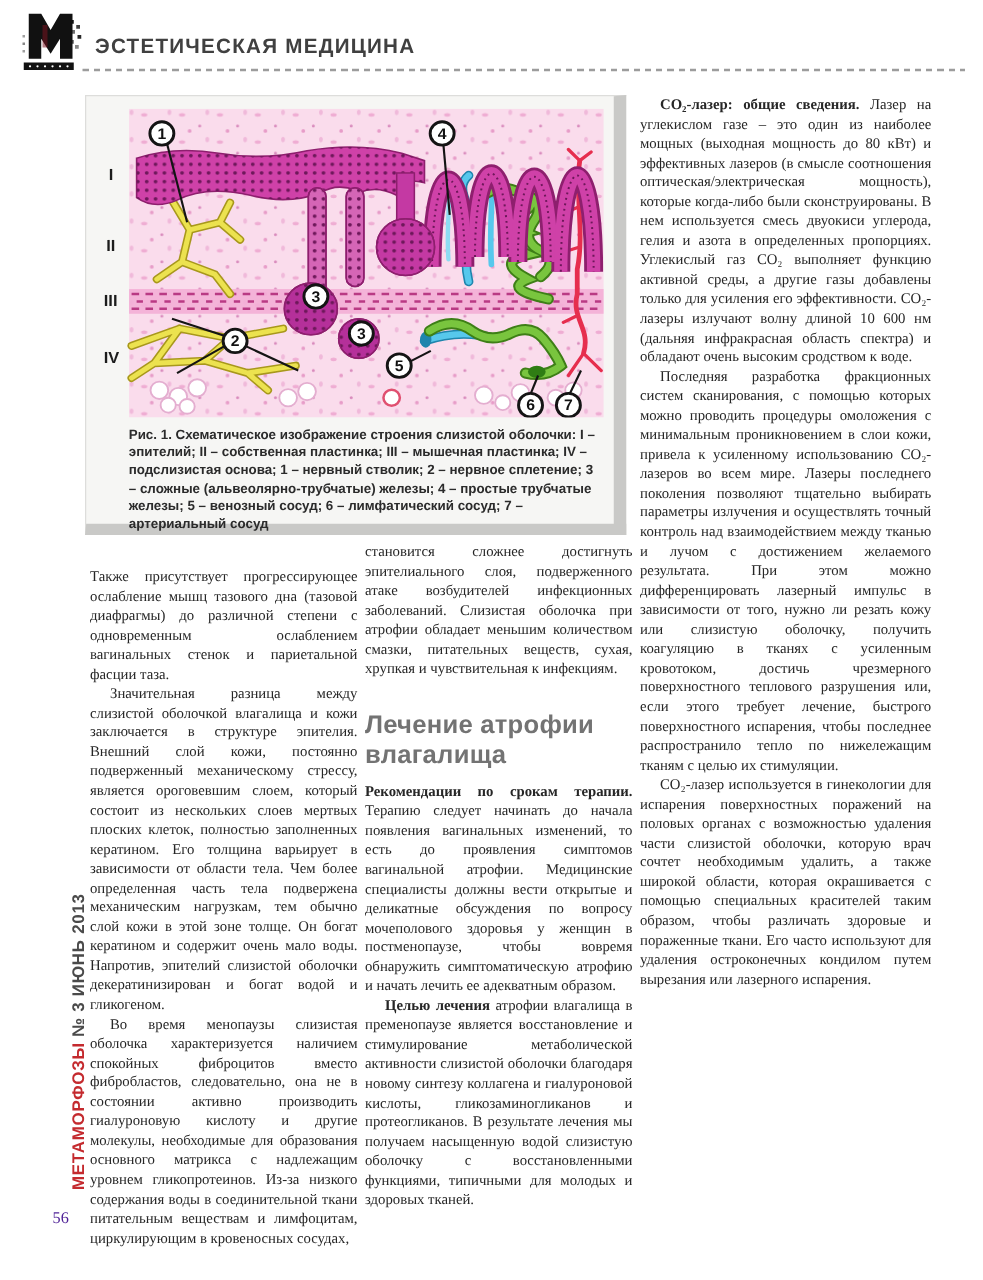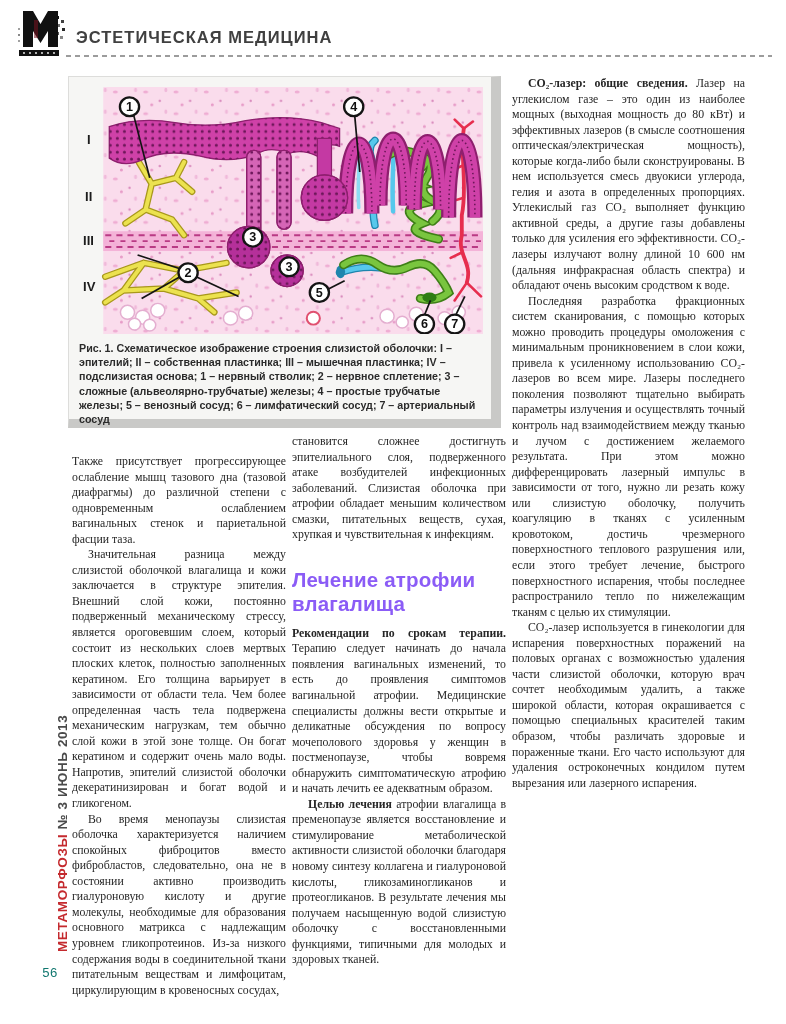--- a/index.html
+++ b/index.html
@@ -13,39 +13,39 @@
     font-size:16.5px;font-weight:700;letter-spacing:1px;color:#404040;}
   .head-rule{position:absolute;left:66px;top:55px;width:706px;height:2px;
     background:repeating-linear-gradient(90deg,#9c9c9c 0 5px,transparent 5px 9px);}
 
   
   .figure-panel{position:absolute;left:68px;top:76px;width:433px;height:352px;box-sizing:border-box;
     background:#f6f6f4;border:1px solid #dddddb;border-right:10px solid #c9c9c7;border-bottom:9px solid #c9c9c7;
     padding:10px 8px 6px 10px;}
   .figure-art{display:block;width:100%;height:247px;}
   .figure-caption{margin-top:7px;font-family:"Liberation Sans",sans-serif;font-size:10.7px;
-    line-height:14.2px;font-weight:600;color:#2b2b2b;text-align:left;}
+    line-height:14.2px;font-weight:600;color:#2b2b2b;text-align:left;margin-left:24px;}
 
   
   .col{position:absolute;font-size:11.8px;line-height:15.55px;color:#262626;text-align:justify;}
   .col p{margin:0;}
   .col p.ind{text-indent:16px;}
   .col1{left:72px;top:434px;width:214px;margin-top:20px;}
   .col2{left:292px;top:434px;width:214px;}
   .col3{left:512px;top:76px;width:233px;font-family:Liberation Serif, serif;}
   .section-heading{margin:25px 0 10px 0;font-family:"Liberation Sans",sans-serif;
     font-size:20.5px;line-height:24px;font-weight:600;letter-spacing:0.2px;text-align:left;}
   .gap-before{margin-top:15px;}
 
   
   .journal-vert{position:absolute;left:55px;top:952px;transform:rotate(-90deg);transform-origin:0 0;
     white-space:nowrap;font-family:"Liberation Sans",sans-serif;font-size:13.5px;font-weight:700;letter-spacing:0.6px;}
   .journal-vert .red{color:#c42a2e;}
   .journal-vert .dark{color:#4a4a4a;}
-  .page-number{position:absolute;left:42px;top:966px;font-size:13px;color:#0f766e;font-family:Liberation Mono, monospace;}
+  .page-number{position:absolute;left:42px;top:966px;font-size:13px;color:#4c1d95;}
 
   
   .callout circle{fill:#ffffff;stroke:#141414;stroke-width:2.3px;}
   .callout text{font-family:"Liberation Sans",sans-serif;font-size:12.5px;font-weight:700;fill:#111;text-anchor:middle;}
   .leader{stroke:#141414;stroke-width:1.7px;fill:none;}
   .roman{font-family:"Liberation Sans",sans-serif;font-size:13px;font-weight:700;fill:#1c1c1c;}
 </style>
 </head>
 <body>
 
@@ -251,21 +251,21 @@
   </div>
 
   <div class="col col1">
     <p>Также присутствует прогрессирующее ослабление мышц тазового дна (тазовой диафрагмы) до различной степени с одновременным ослаблением вагинальных стенок и париетальной фасции таза.</p>
     <p class="ind">Значительная разница между слизистой оболочкой влагалища и кожи заключается в структуре эпителия. Внешний слой кожи, постоянно подверженный механическому стрессу, является ороговевшим слоем, который состоит из нескольких слоев мертвых плоских клеток, полностью заполненных кератином. Его толщина варьирует в зависимости от области тела. Чем более определенная часть тела подвержена механическим нагрузкам, тем обычно слой кожи в этой зоне толще. Он богат кератином и содержит очень мало воды. Напротив, эпителий слизистой оболочки декератинизирован и богат водой и гликогеном.</p>
     <p class="ind">Во время менопаузы слизистая оболочка характеризуется наличием спокойных фиброцитов вместо фибробластов, следовательно, она не в состоянии активно производить гиалуроновую кислоту и другие молекулы, необходимые для образования основного матрикса с надлежащим уровнем гликопротеинов. Из-за низкого содержания воды в соединительной ткани питательным веществам и лимфоцитам, циркулирующим в кровеносных сосудах,</p>
   </div>
 
   <div class="col col2">
     <p>становится сложнее достигнуть эпителиального слоя, подверженного атаке возбудителей инфекционных заболеваний. Слизистая оболочка при атрофии обладает меньшим количеством смазки, питательных веществ, сухая, хрупкая и чувствительная к инфекциям.</p>
-    <h2 class="section-heading" style="color:#8b5cf6;">Лечение атрофии влагалища</h2>
+    <h2 class="section-heading" style="color:#737373;">Лечение атрофии влагалища</h2>
     <p><b>Рекомендации по срокам терапии.</b><span> Терапию следует начинать до начала появления вагинальных изменений, то есть до проявления симптомов вагинальной атрофии. Медицинские специалисты должны вести открытые и деликатные обсуждения по вопросу мочеполового здоровья у женщин в постменопаузе, чтобы вовремя обнаружить симптоматическую атрофию и начать лечить ее адекватным образом.</span></p>
     <p class="ind gap-before"><b>Целью лечения</b><span> атрофии влагалища в пременопаузе является восстановление и стимулирование метаболической активности слизистой оболочки благодаря новому синтезу коллагена и гиалуроновой кислоты, гликозаминогликанов и протеогликанов. В результате лечения мы получаем насыщенную водой слизистую оболочку с восстановленными функциями, типичными для молодых и здоровых тканей.</span></p>
   </div>
 
   <div class="col col3">
     <p class="ind"><b>CO₂-лазер: общие сведения.</b><span> Лазер на углекислом газе – это один из наиболее мощных (выходная мощность до 80 кВт) и эффективных лазеров (в смысле соотношения оптическая/электрическая мощность), которые когда-либо были сконструированы. В нем используется смесь двуокиси углерода, гелия и азота в определенных пропорциях. Углекислый газ CO₂ выполняет функцию активной среды, а другие газы добавлены только для усиления его эффективности. CO₂-лазеры излучают волну длиной 10 600 нм (дальняя инфракрасная область спектра) и обладают очень высоким сродством к воде.</span></p>
     <p class="ind">Последняя разработка фракционных систем сканирования, с помощью которых можно проводить процедуры омоложения с минимальным проникновением в слои кожи, привела к усиленному использованию CO₂-лазеров во всем мире. Лазеры последнего поколения позволяют тщательно выбирать параметры излучения и осуществлять точный контроль над взаимодействием между тканью и лучом с достижением желаемого результата. При этом можно дифференцировать лазерный импульс в зависимости от того, нужно ли резать кожу или слизистую оболочку, получить коагуляцию в тканях с усиленным кровотоком, достичь чрезмерного поверхностного теплового разрушения или, если этого требует лечение, быстрого поверхностного испарения, чтобы последнее распространило тепло по нижележащим тканям с целью их стимуляции.</p>
     <p class="ind">CO₂-лазер используется в гинекологии для испарения поверхностных поражений на половых органах с возможностью удаления части слизистой оболочки, которую врач сочтет необходимым удалить, а также широкой области, которая окрашивается с помощью специальных красителей таким образом, чтобы различать здоровые и пораженные ткани. Его часто используют для удаления остроконечных кондилом путем вырезания или лазерного испарения.</p>
   </div>
 

